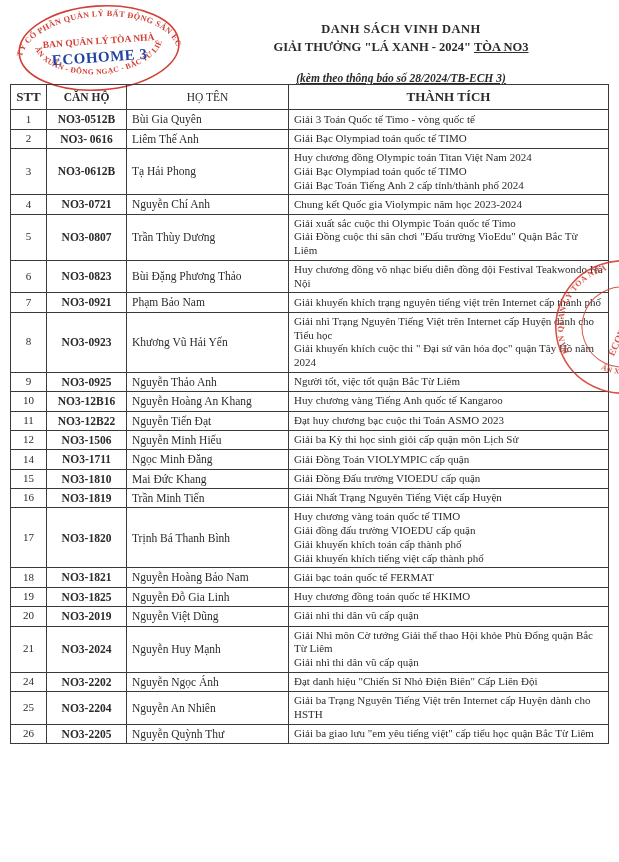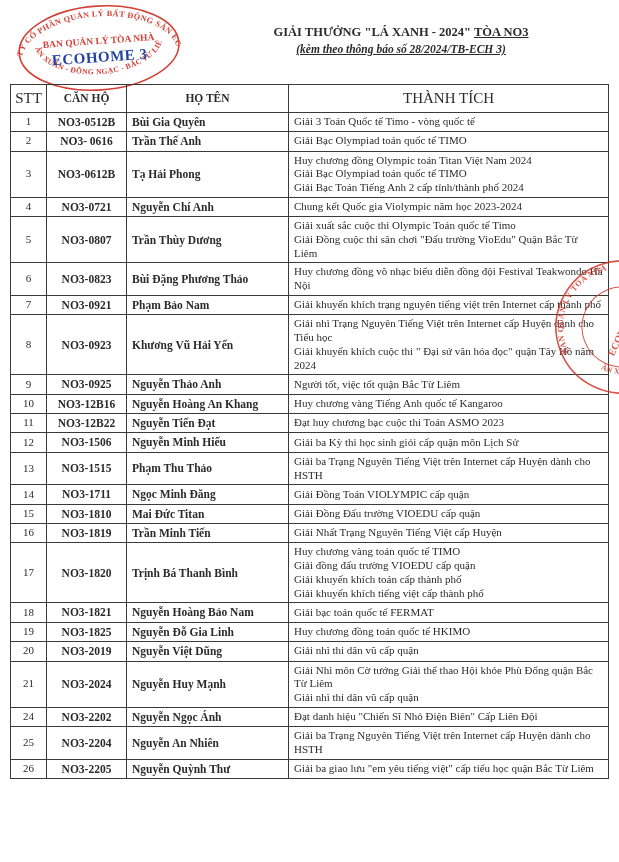--- a/index.html
+++ b/index.html
@@ -16,21 +16,21 @@
   
   .doc-header { position: relative; height: 84px; }
   .title-block {
     position: absolute;
     left: 195px; right: 12px; top: 22px;
     text-align: center;
   }
   .title-line1 { font-weight: bold; font-size: 12.5px; letter-spacing: .5px; }
   .title-line2 { font-weight: bold; font-size: 12.5px; margin-top: 3px; }
   .title-line2 .u { text-decoration: underline; }
-  .title-sub { font-style: italic; font-weight: bold; font-size: 11.5px; margin-top: 3px; text-decoration: underline; }
+  .title-sub { font-style: italic; font-weight: bold; font-size: 11.5px; margin-top: 17px; text-decoration: underline; }
   
   .stamp { position: absolute; }
   .stamp-left {
     left: 10px; top: 0px;
     width: 178px; height: 95px;
     opacity: .95;
     transform: rotate(-4deg);
   }
   .stamp-right {
     right: -78px; top: 252px;
@@ -51,29 +51,29 @@
   .tbl-wrap { position: relative; margin: 0 10px; z-index: 2; }
   table {
     width: 100%;
     border-collapse: collapse;
     table-layout: fixed;
     font-size: 11px;
     line-height: 1.25;
   }
   th, td { border: 1px solid #3a3a3a; vertical-align: middle; }
   th {
-    font-size: 15px;
-    font-weight: normal;
+    font-size: 13px;
+    font-weight: bold;
     text-align: center;
     padding: 4px 3px;
   }
   td { padding: 2px 5px; }
   .col-stt { width: 36px; text-align: center; }
   .col-can_ho { width: 80px; font-weight: bold; font-size: 11.5px; text-align: center; }
-  .col-ho_ten { width: 162px; font-weight: bold; font-size: 11.5px; }
+  .col-ho_ten { width: 162px; font-weight: normal; font-size: 11.5px; }
   .col-thanh_tich { white-space: pre-line; }
 </style>
 </head>
 <body>
 
 <div class="page">
 
   <div class="doc-header">
 
     <svg class="stamp stamp-left" viewBox="0 0 178 95" aria-hidden="true">
@@ -86,20 +86,21 @@
         <textPath href="#arcTop" startOffset="50%">CÔNG TY CỔ PHẦN QUẢN LÝ BẤT ĐỘNG SẢN ECOLIFE</textPath>
       </text>
       <text class="arc-text-sm" text-anchor="middle">
         <textPath href="#arcBottom" startOffset="50%">TÂN XUÂN - ĐÔNG NGẠC - BẮC TỪ LIÊM</textPath>
       </text>
       <text x="89" y="44" text-anchor="middle" class="stamp-ban">BAN QUẢN LÝ TÒA NHÀ</text>
       <text x="89" y="62" text-anchor="middle" class="stamp-name">ECOHOME 3</text>
     </svg>
 
     <div class="title-block">
+      <div class="title-line1">DANH SÁCH VINH DANH</div>
       <div class="title-line2"><span>GIẢI THƯỞNG "LÁ XANH - 2024" </span><span class="u">TÒA NO3</span></div>
       <div class="title-sub">(kèm theo thông báo số 28/2024/TB-ECH 3)</div>
     </div>
   </div>
 
   <svg class="stamp stamp-right" viewBox="0 0 150 150" aria-hidden="true">
     <defs>
       <path id="arcR" d="M 16 75 A 59 59 0 0 1 134 75" fill="none"></path>
       <path id="arcRb" d="M 28 75 A 47 47 0 0 0 122 75" fill="none"></path>
     </defs>
@@ -127,21 +128,21 @@
       <tbody>
           <tr>
             <td class="col-stt">1</td>
             <td class="col-can_ho">NO3-0512B</td>
             <td class="col-ho_ten">Bùi Gia Quyên</td>
             <td class="col-thanh_tich">Giải 3 Toán Quốc tế Timo - vòng quốc tế</td>
           </tr>
           <tr>
             <td class="col-stt">2</td>
             <td class="col-can_ho">NO3- 0616</td>
-            <td class="col-ho_ten">Trần Thế Anh</td>
+            <td class="col-ho_ten">Liêm Thế Anh</td>
             <td class="col-thanh_tich">Giải Bạc Olympiad toán quốc tế TIMO</td>
           </tr>
           <tr>
             <td class="col-stt">3</td>
             <td class="col-can_ho">NO3-0612B</td>
             <td class="col-ho_ten">Tạ Hải Phong</td>
             <td class="col-thanh_tich">Huy chương đồng Olympic toán Titan Việt Nam 2024
 Giải Bạc Olympiad toán quốc tế TIMO
 Giải Bạc Toán Tiếng Anh 2 cấp tỉnh/thành phố 2024</td>
           </tr>
@@ -195,35 +196,29 @@
             <td class="col-ho_ten">Nguyễn Tiến Đạt</td>
             <td class="col-thanh_tich">Đạt huy chương bạc cuộc thi Toán ASMO 2023</td>
           </tr>
           <tr>
             <td class="col-stt">12</td>
             <td class="col-can_ho">NO3-1506</td>
             <td class="col-ho_ten">Nguyễn Minh Hiếu</td>
             <td class="col-thanh_tich">Giải ba Kỳ thi học sinh giỏi cấp quận môn Lịch Sử</td>
           </tr>
           <tr>
-            <td class="col-stt">13</td>
-            <td class="col-can_ho">NO3-1515</td>
-            <td class="col-ho_ten">Phạm Thu Thảo</td>
-            <td class="col-thanh_tich">Giải ba Trạng Nguyên Tiếng Việt trên  Internet cấp Huyện dành cho HSTH</td>
-          </tr>
-          <tr>
             <td class="col-stt">14</td>
             <td class="col-can_ho">NO3-1711</td>
             <td class="col-ho_ten">Ngọc Minh Đăng</td>
             <td class="col-thanh_tich">Giải Đồng Toán VIOLYMPIC cấp quận</td>
           </tr>
           <tr>
             <td class="col-stt">15</td>
             <td class="col-can_ho">NO3-1810</td>
-            <td class="col-ho_ten">Mai Đức Titan</td>
+            <td class="col-ho_ten">Mai Đức Khang</td>
             <td class="col-thanh_tich">Giải Đồng Đấu trường VIOEDU cấp quận</td>
           </tr>
           <tr>
             <td class="col-stt">16</td>
             <td class="col-can_ho">NO3-1819</td>
             <td class="col-ho_ten">Trần Minh Tiến</td>
             <td class="col-thanh_tich">Giải Nhất Trạng Nguyên Tiếng Việt cấp Huyện</td>
           </tr>
           <tr>
             <td class="col-stt">17</td>

